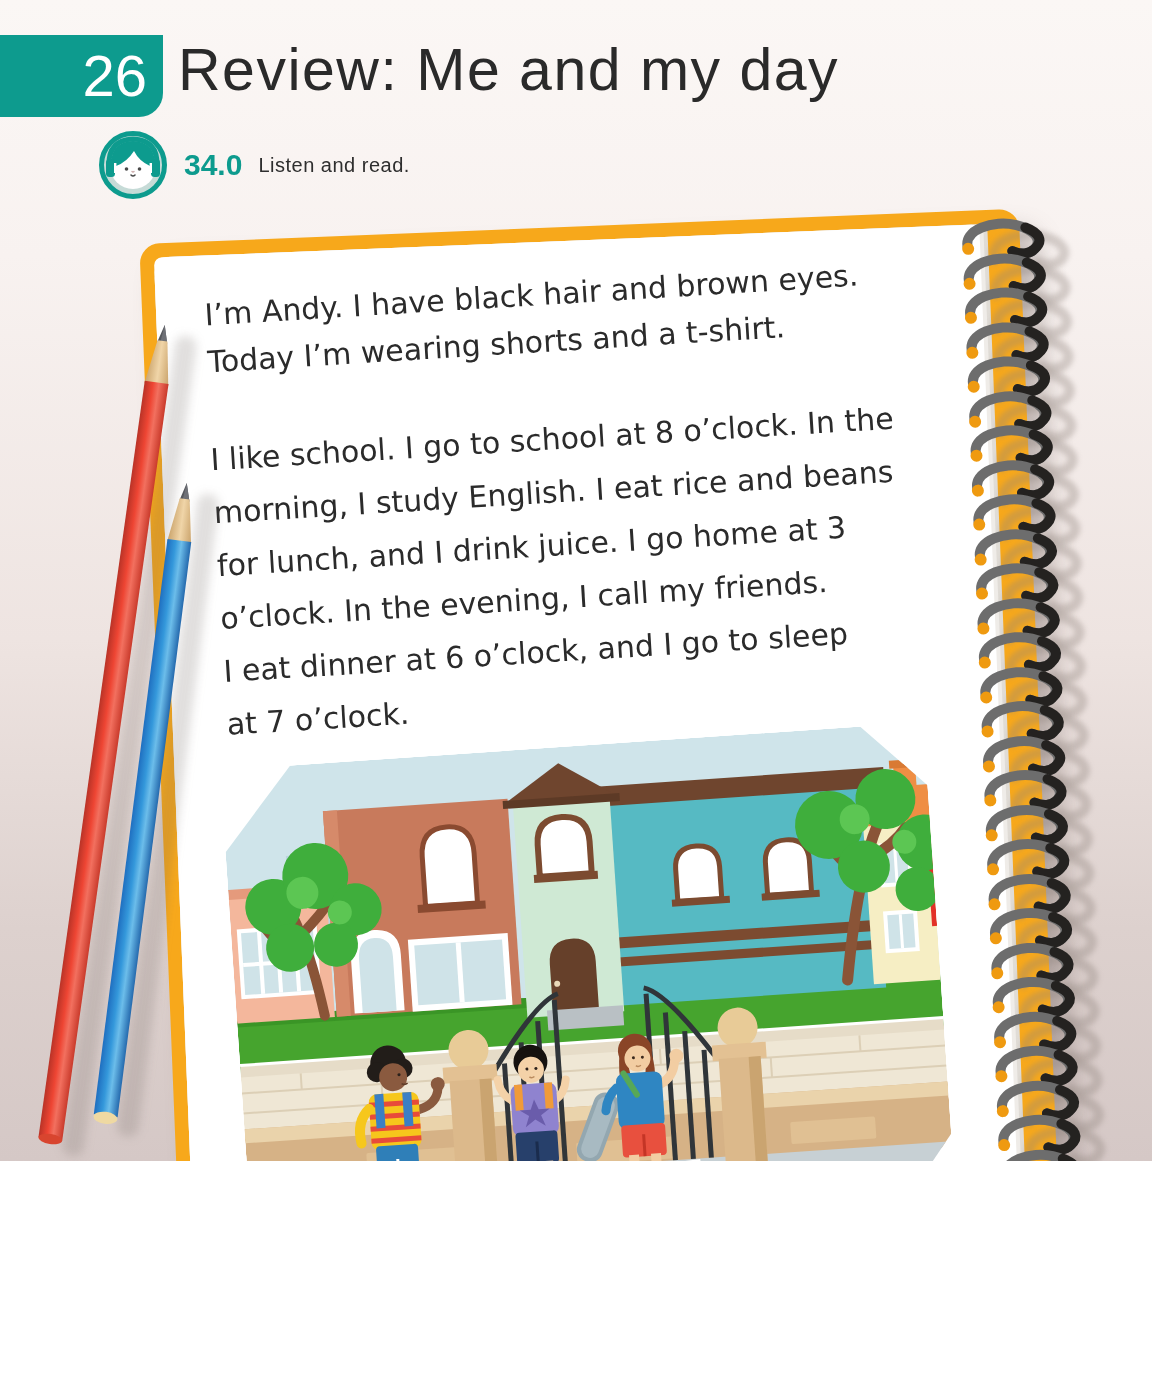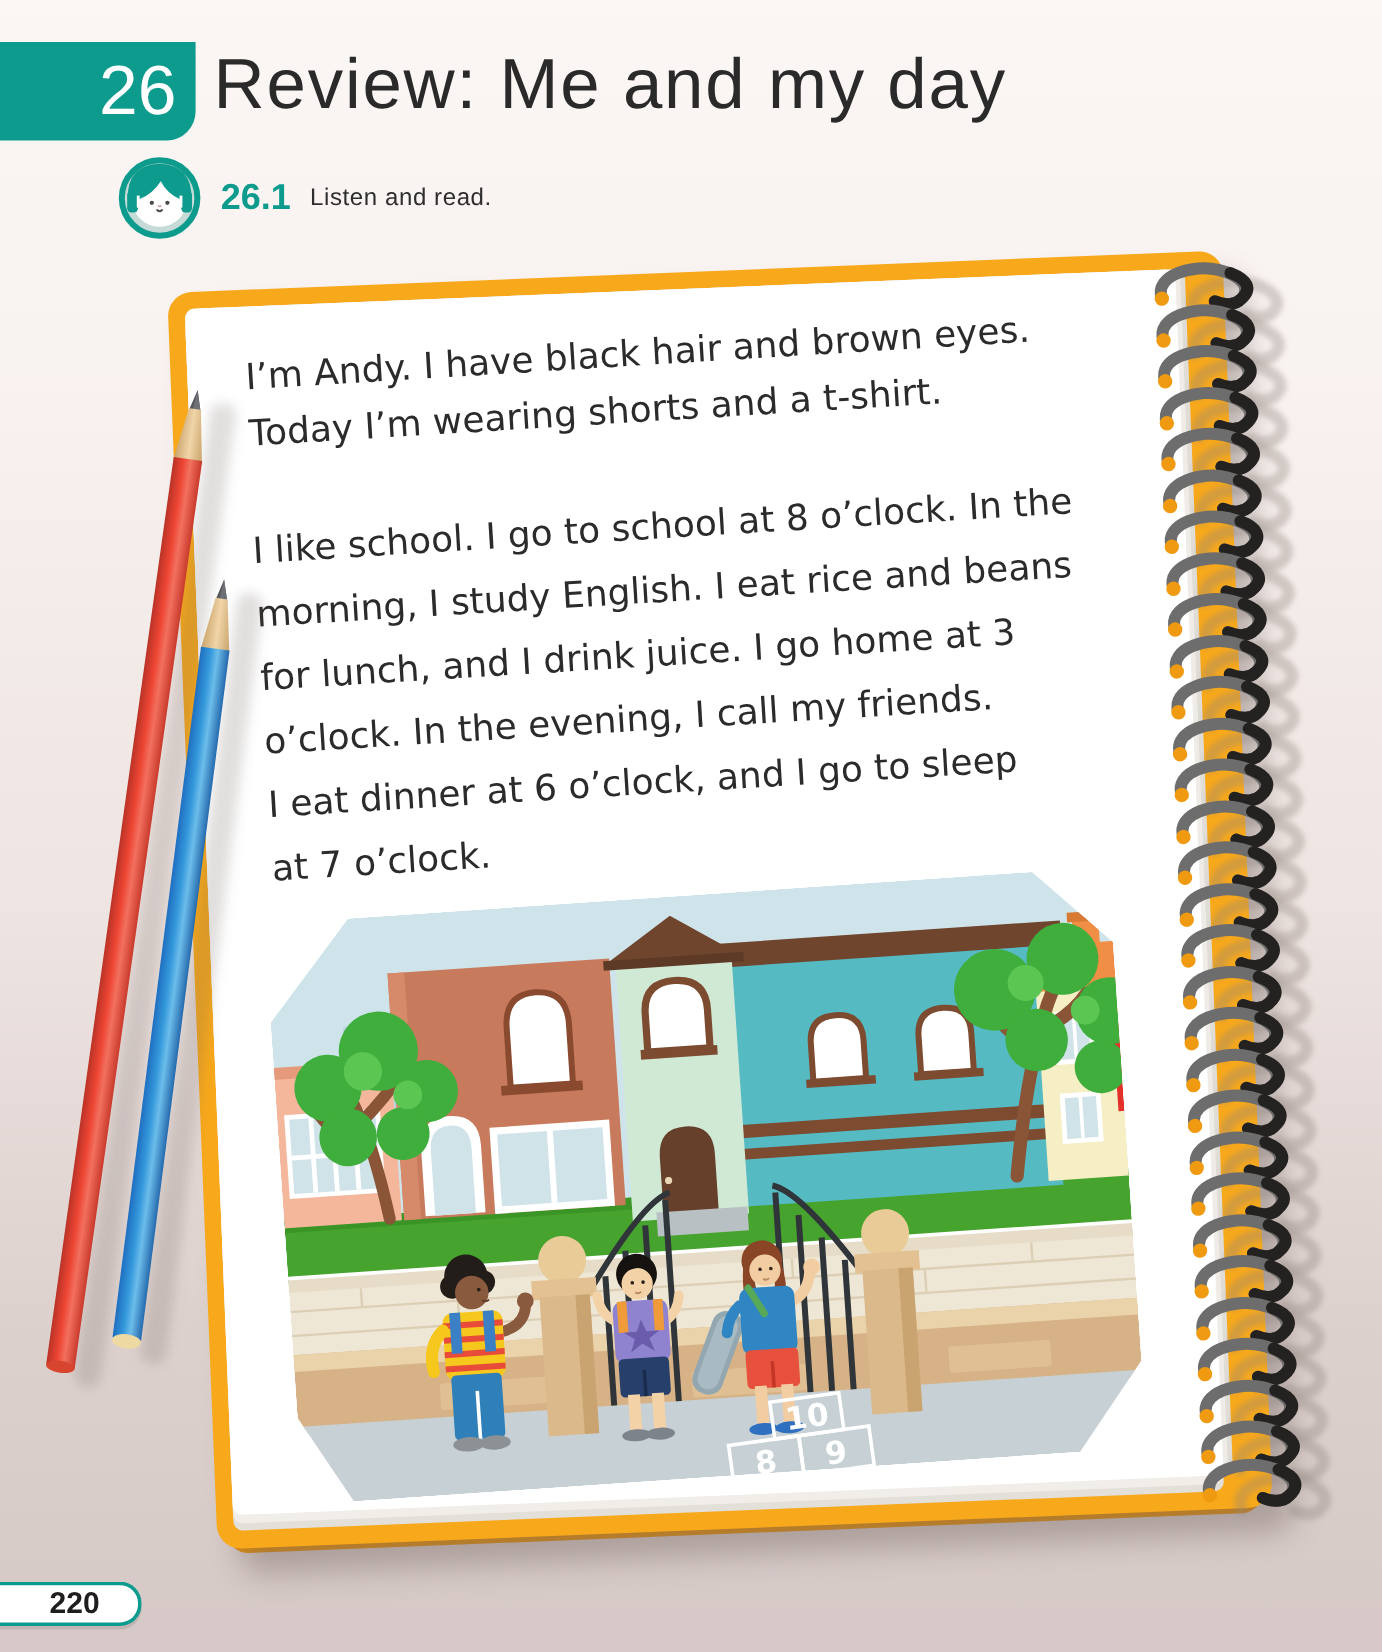--- a/index.html
+++ b/index.html
@@ -1,17 +1,17 @@
 <!DOCTYPE html>
 <html><head>
 <meta charset="utf-8">
 <style>
   html,body{margin:0;padding:0;}
   .canvas{
-    position:relative; width:1152px; height:1377px; overflow:hidden;
+    position:relative; width:1152px; height:1161px; overflow:hidden;
     background:linear-gradient(180deg,#fbf7f5 0%,#f8f2f0 22%,#eee4e1 55%,#ddd1ce 80%,#d5c8c6 100%);
     font-family:"DejaVu Sans", sans-serif;
   }
 
   
   .unit-badge{
     position:absolute; left:0; top:35px; width:163px; height:82px;
     background:#0d9b8e; border-radius:0 0 24px 0;
     display:flex; align-items:center; justify-content:flex-end;
   }
@@ -112,21 +112,21 @@
       <path d="M 11 36 Q 10 10 35 9 Q 60 10 59 36" fill="none" stroke="#0d9b8e" stroke-width="5" stroke-linecap="round"></path>
       <rect x="8" y="29" width="9" height="18" rx="3.5" fill="#0d9b8e"></rect>
       <rect x="53" y="29" width="9" height="18" rx="3.5" fill="#0d9b8e"></rect>
       <rect x="16" y="33" width="2.4" height="10" fill="#ffffff"></rect>
       <rect x="51.6" y="33" width="2.4" height="10" fill="#ffffff"></rect>
       <circle cx="28.5" cy="39" r="1.8" fill="#4a4a4a"></circle>
       <circle cx="41.5" cy="39" r="1.8" fill="#4a4a4a"></circle>
       <path d="M 33 45 Q 35 47 37 45" fill="none" stroke="#4a4a4a" stroke-width="1.6" stroke-linecap="round"></path>
       <path d="M 34 41.5 Q 35 42.5 36 41.5" fill="none" stroke="#caa" stroke-width="1.4" stroke-linecap="round"></path>
     </svg>
-    <span class="activity-number">26.1</span>
+    <span class="activity-number">34.0</span>
     <span class="activity-instruction">Listen and read.</span>
   </div>
 
   <div class="notebook">
     <div class="notebook-cover"></div>
     <div class="page">
 
       <div class="para para-1">
         <div>I’m Andy. I have black hair and brown eyes.</div>
         <div>Today I’m wearing shorts and a t-shirt.</div>

